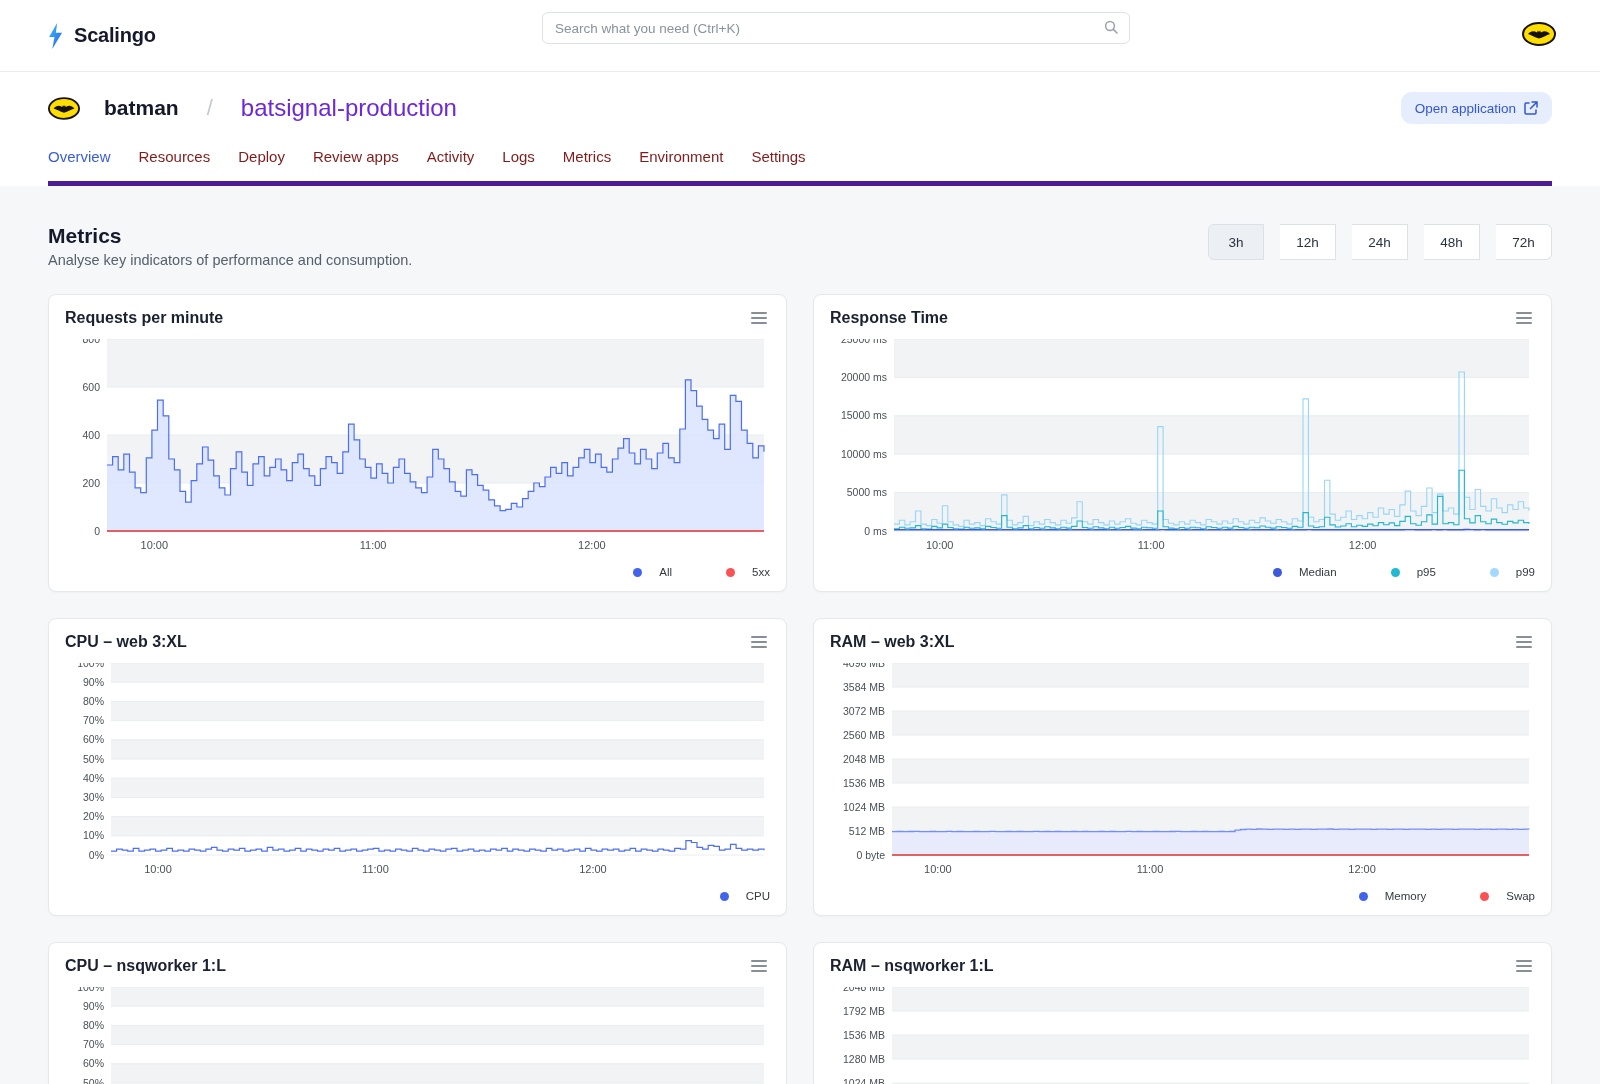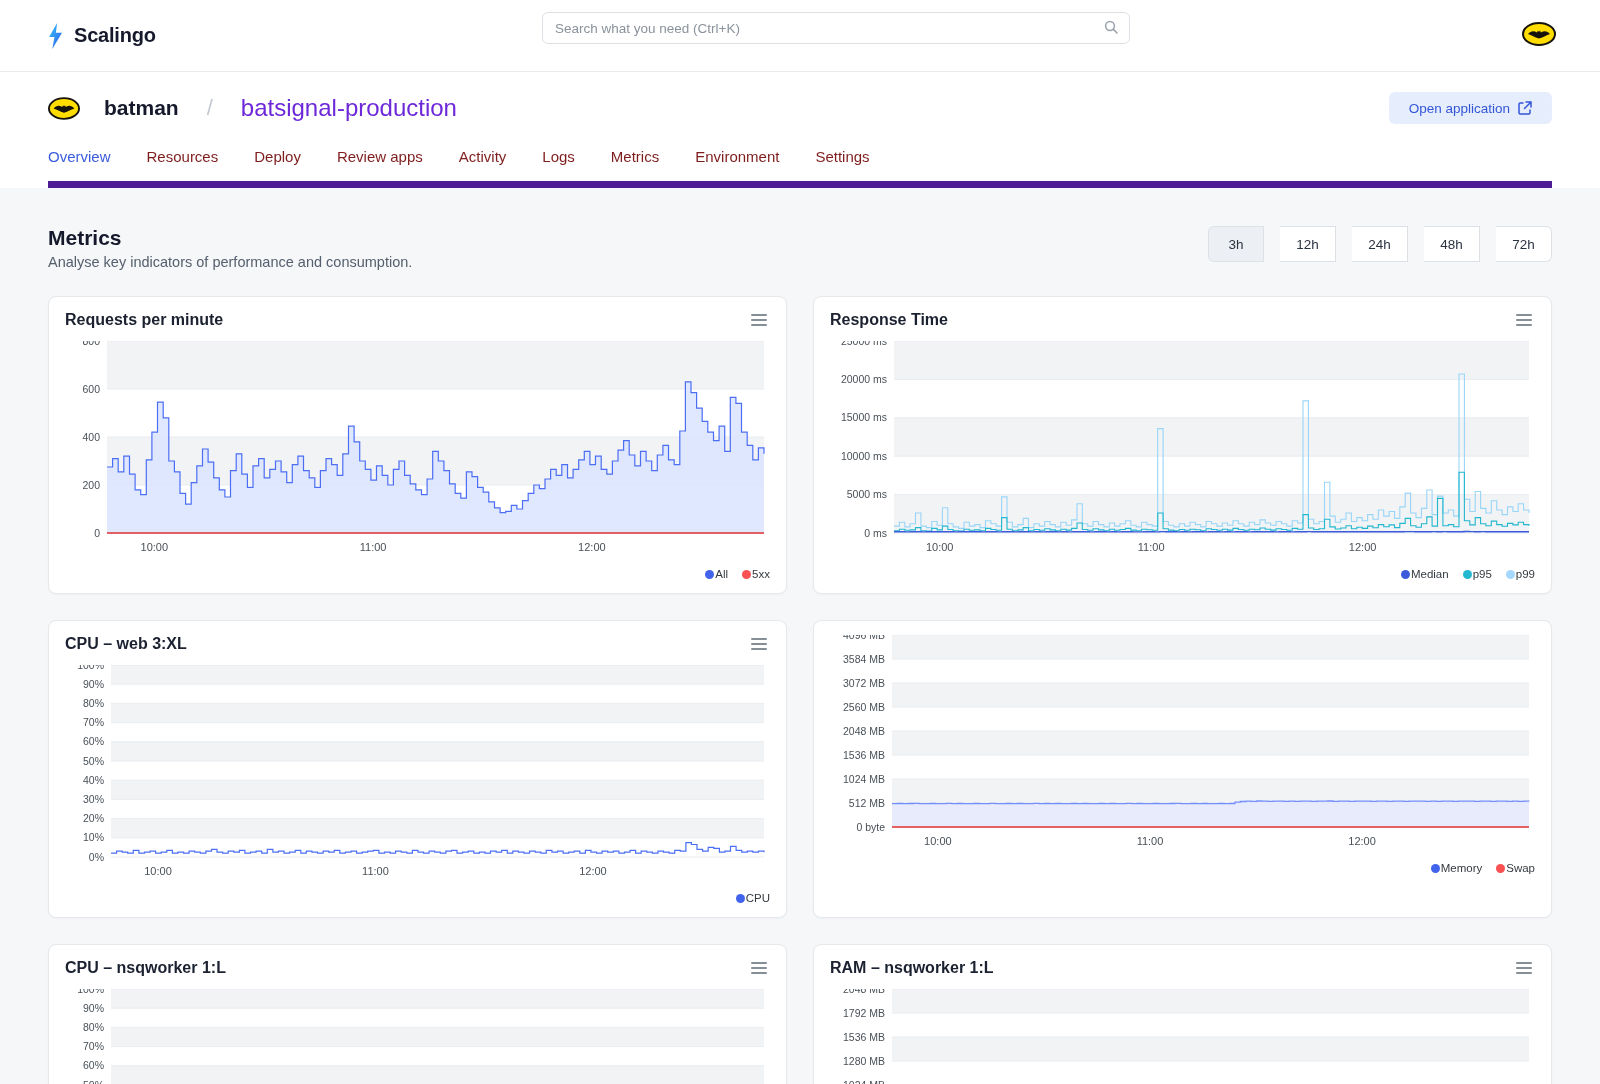--- a/index.html
+++ b/index.html
@@ -20,25 +20,25 @@
   .top-avatar { margin-left:auto; cursor:pointer; }
 
   
   .apphead { background:#fff; padding:20px 48px 0; }
   .crumb-row { display:flex; align-items:center; }
   .crumb-left { display:flex; align-items:center; gap:24px; }
   .owner-name { font-size:21px; font-weight:700; color:#15192b; cursor:pointer; }
   .crumb-sep { font-size:22px; color:#c3c9d2; font-weight:400; padding:0 4px; }
   .app-name { font-size:24px; font-weight:400; color:#6d28d9; cursor:pointer; }
   .open-app-btn { margin-left:auto; display:flex; align-items:center; gap:8px;
-    background:#e6edfc; color:#3356d8; border:none; border-radius:6px; height:32px;
-    padding:0 20px; font-size:13.5px; font-weight:500; cursor:pointer;
+    background:#e6edfc; color:#3356d8; border:none; border-radius:11px; height:32px;
+    padding:0 14px; font-size:13.5px; font-weight:500; cursor:pointer;
     font-family:"Liberation Sans", sans-serif; }
 
-  .tabs-row { margin-top:24px; border-bottom:7px solid #4c1d95; display:flex; gap:36px; }
+  .tabs-row { margin-top:24px; border-bottom:5px solid #4c1d95; display:flex; gap:28px; }
   .tab { font-size:15px; color:#7f1d1d; padding:0 0 16px; cursor:pointer; }
   .tab.active { color:#3a5cdc; font-weight:500; }
 
   
   .main { padding:38px 48px 0; }
   .metrics-head { display:flex; align-items:flex-start; }
   .metrics-title { font-size:21px; font-weight:700; color:#15192b; }
   .metrics-sub { font-size:14.5px; color:#55606e; margin-top:4px; }
   .range-group { margin-left:auto; display:flex; }
   .range-btn { width:56px; height:36px; background:#fff; border:1px solid #dde1e6;
@@ -50,21 +50,21 @@
 
   .grid { margin-top:26px; display:grid; grid-template-columns:1fr 1fr; gap:26px; }
   .card { background:#fff; border:1px solid #e6e8eb; border-radius:8px; padding:14px 16px 10px;
     box-shadow:0 1px 2px rgba(20,24,40,.03); }
   .card-head { display:flex; align-items:center; margin-bottom:12px; }
   .card-title { font-size:16px; font-weight:700; color:#1b2130; }
   .menu-btn { margin-left:auto; cursor:pointer; display:flex; flex-direction:column; gap:3px; padding:3px; }
   .menu-btn i { display:block; width:16px; height:2px; background:#868e96; border-radius:1px; }
   .chart-wrap { width:100%; }
   .legend { display:flex; justify-content:flex-end; gap:14px; height:18px; align-items:center; margin-top:2px; }
-  .legend .item { display:flex; align-items:center; gap:1px; font-size:11.5px; color:#343a40; cursor:pointer; }
+  .legend .item { display:flex; align-items:center; gap:17px; font-size:11.5px; color:#343a40; cursor:pointer;margin-left:40px; }
   .legend .dot { width:9px; height:9px; border-radius:50%; display:inline-block; }
 </style>
 </head>
 <body>
 
 <header class="topbar">
   <div class="brand">
     <svg width="22" height="26" viewBox="0 0 16 24">
       <defs>
           <linearGradient id="bolt-g" x1="0" y1="0" x2="1" y2="1">
@@ -274,20 +274,28 @@
           </svg></div>
       <div class="legend">
           <span class="item">
             <span class="dot" style="background: rgb(66, 99, 235);"></span>
             <span>CPU</span>
           </span>
         </div>
     </div>
 
     <div class="card">
+      <div class="card-head">
+        <span class="card-title">RAM – web 3:XL</span>
+        <span class="menu-btn">
+            <i></i>
+            <i></i>
+            <i></i>
+          </span>
+      </div>
       <div class="chart-wrap"><svg width="705" height="218">
             <rect x="62" y="0" width="637" height="24" fill="#f1f3f5"></rect>
             <rect x="62" y="48" width="637" height="24" fill="#f1f3f5"></rect>
             <rect x="62" y="96" width="637" height="24" fill="#f1f3f5"></rect>
             <rect x="62" y="144" width="637" height="24" fill="#f1f3f5"></rect>
             <line x1="62" y1="192" x2="699" y2="192" stroke="#e9ecef" stroke-width="1"></line>
             <text x="55" y="195.5" text-anchor="end" font-size="10.5" fill="#495057" font-family="Liberation Sans, sans-serif">0 byte</text>
             <line x1="62" y1="168" x2="699" y2="168" stroke="#e9ecef" stroke-width="1"></line>
             <text x="55" y="171.5" text-anchor="end" font-size="10.5" fill="#495057" font-family="Liberation Sans, sans-serif">512 MB</text>
             <line x1="62" y1="144" x2="699" y2="144" stroke="#e9ecef" stroke-width="1"></line>

